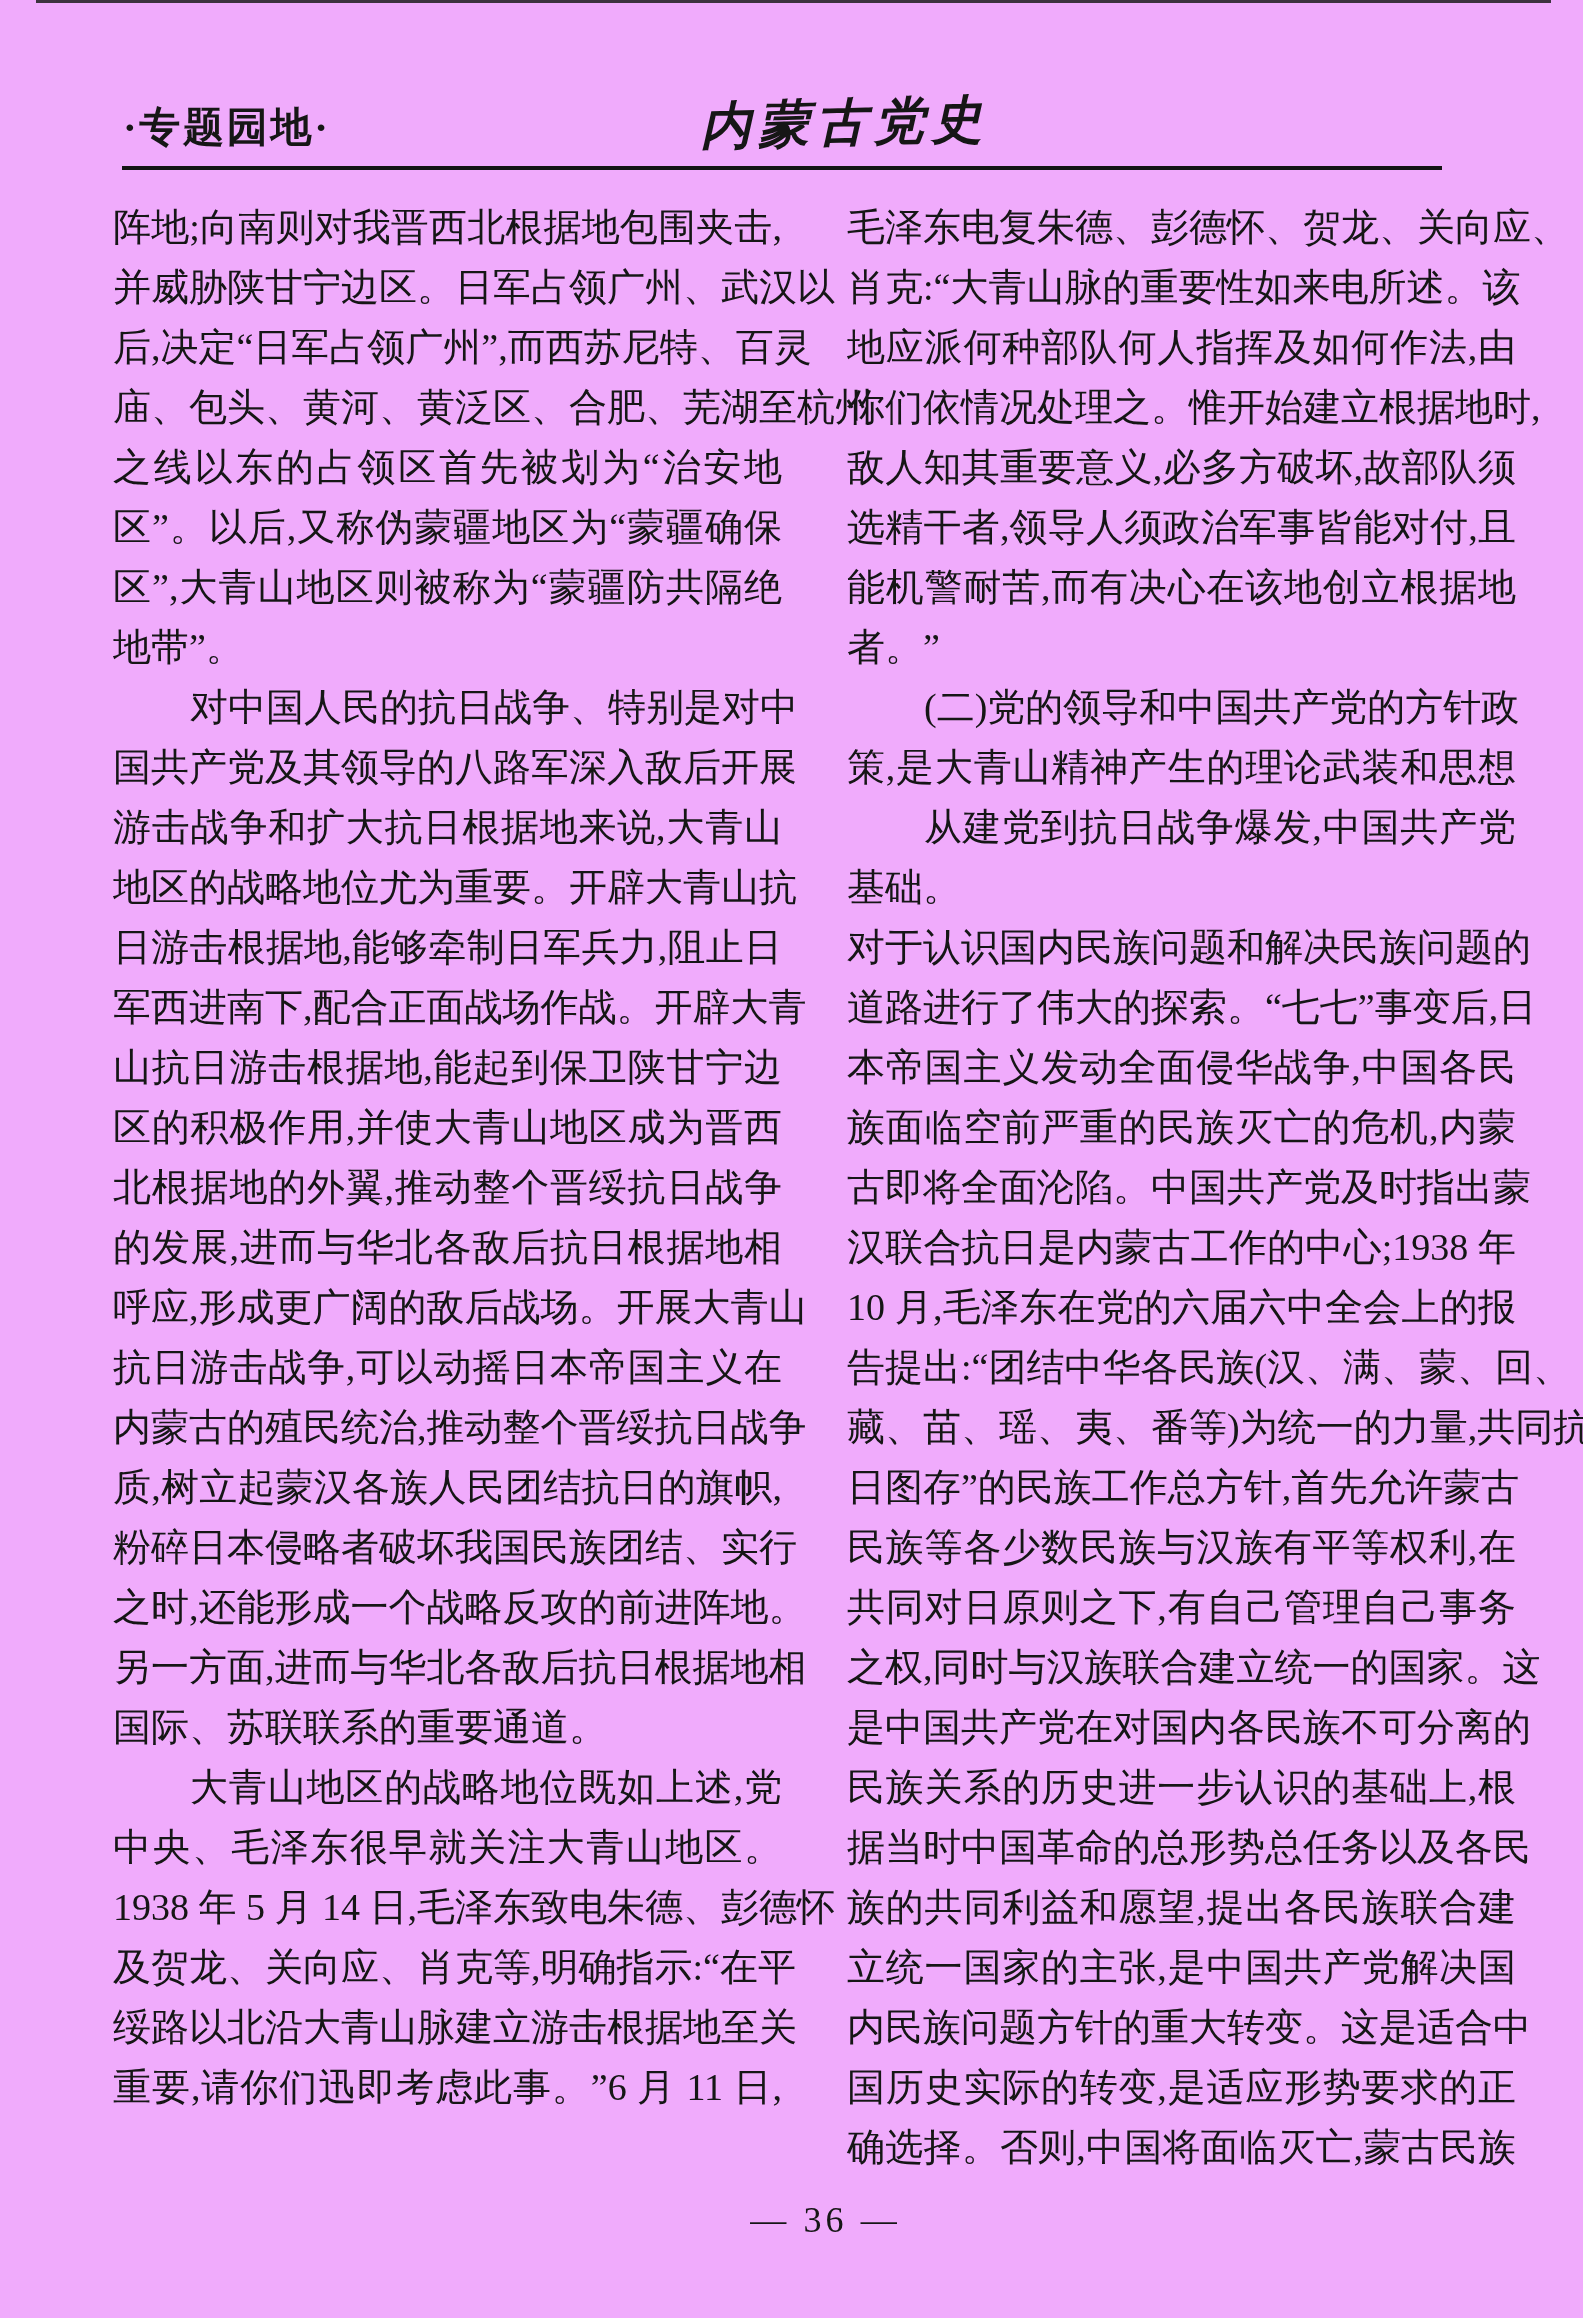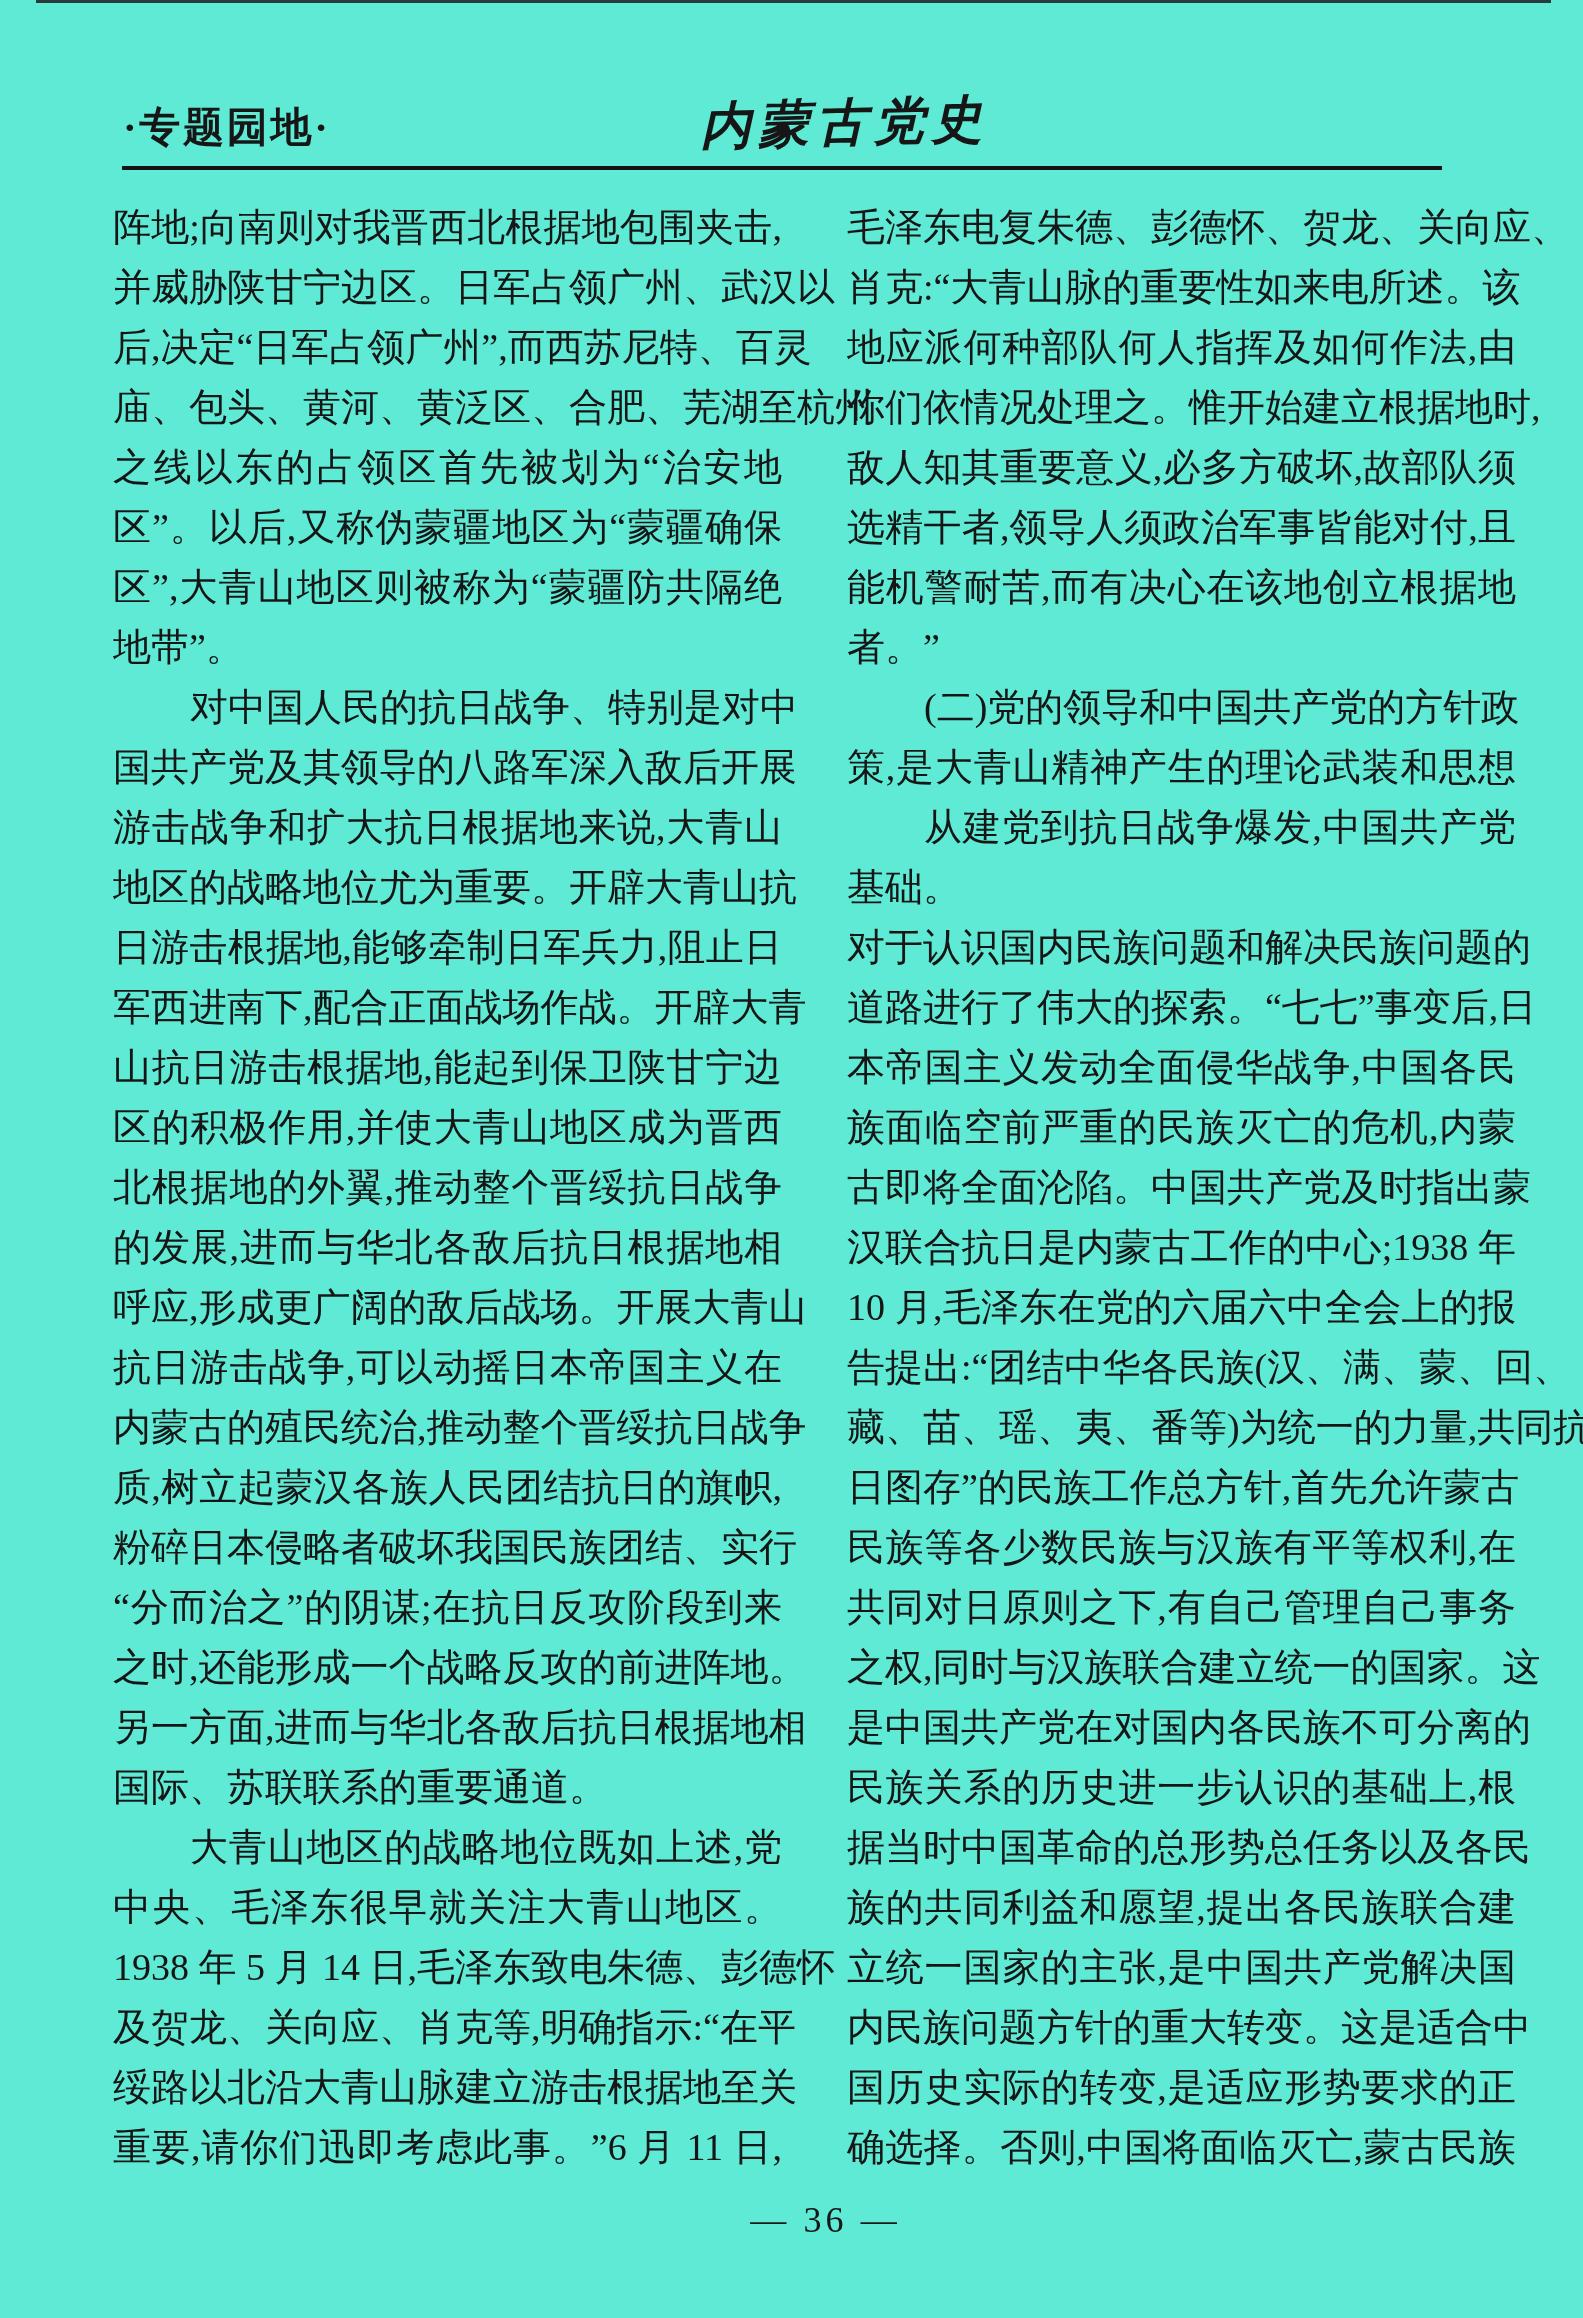--- a/index.html
+++ b/index.html
@@ -1,19 +1,19 @@
 <!DOCTYPE html>
 <html style="font-size:11px"><head>
 <meta charset="utf-8">
 <style>
   html,body{margin:0;padding:0;background:#e9e9e7;}
   .page{
     position:relative;
     width:1583px;height:2319px;
-    background:#5eead4;
+    background:#f0abfc;
     font-family:"Liberation Serif","DejaVu Serif",serif;
     color:#161616;
     overflow:hidden;
   }
   .scan-top-line{
     position:absolute;left:36px;top:0;width:1515px;height:2.7px;
     background:#1d1d1d;opacity:.85;
   }
   .section-label{
     position:absolute;left:123px;top:100px;
@@ -80,21 +80,20 @@
       <div class="line">军西进南下,配合正面战场作战。开辟大青</div>
       <div class="line">山抗日游击根据地,能起到保卫陕甘宁边</div>
       <div class="line">区的积极作用,并使大青山地区成为晋西</div>
       <div class="line">北根据地的外翼,推动整个晋绥抗日战争</div>
       <div class="line">的发展,进而与华北各敌后抗日根据地相</div>
       <div class="line">呼应,形成更广阔的敌后战场。开展大青山</div>
       <div class="line">抗日游击战争,可以动摇日本帝国主义在</div>
       <div class="line">内蒙古的殖民统治,推动整个晋绥抗日战争</div>
       <div class="line">质,树立起蒙汉各族人民团结抗日的旗帜,</div>
       <div class="line">粉碎日本侵略者破坏我国民族团结、实行</div>
-      <div class="line">“分而治之”的阴谋;在抗日反攻阶段到来</div>
       <div class="line">之时,还能形成一个战略反攻的前进阵地。</div>
       <div class="line">另一方面,进而与华北各敌后抗日根据地相</div>
       <div class="line end">国际、苏联联系的重要通道。</div>
       <div class="line indent">大青山地区的战略地位既如上述,党</div>
       <div class="line">中央、毛泽东很早就关注大青山地区。</div>
       <div class="line">1938 年 5 月 14 日,毛泽东致电朱德、彭德怀</div>
       <div class="line">及贺龙、关向应、肖克等,明确指示:“在平</div>
       <div class="line">绥路以北沿大青山脉建立游击根据地至关</div>
       <div class="line">重要,请你们迅即考虑此事。”6 月 11 日,</div>
     </div>

